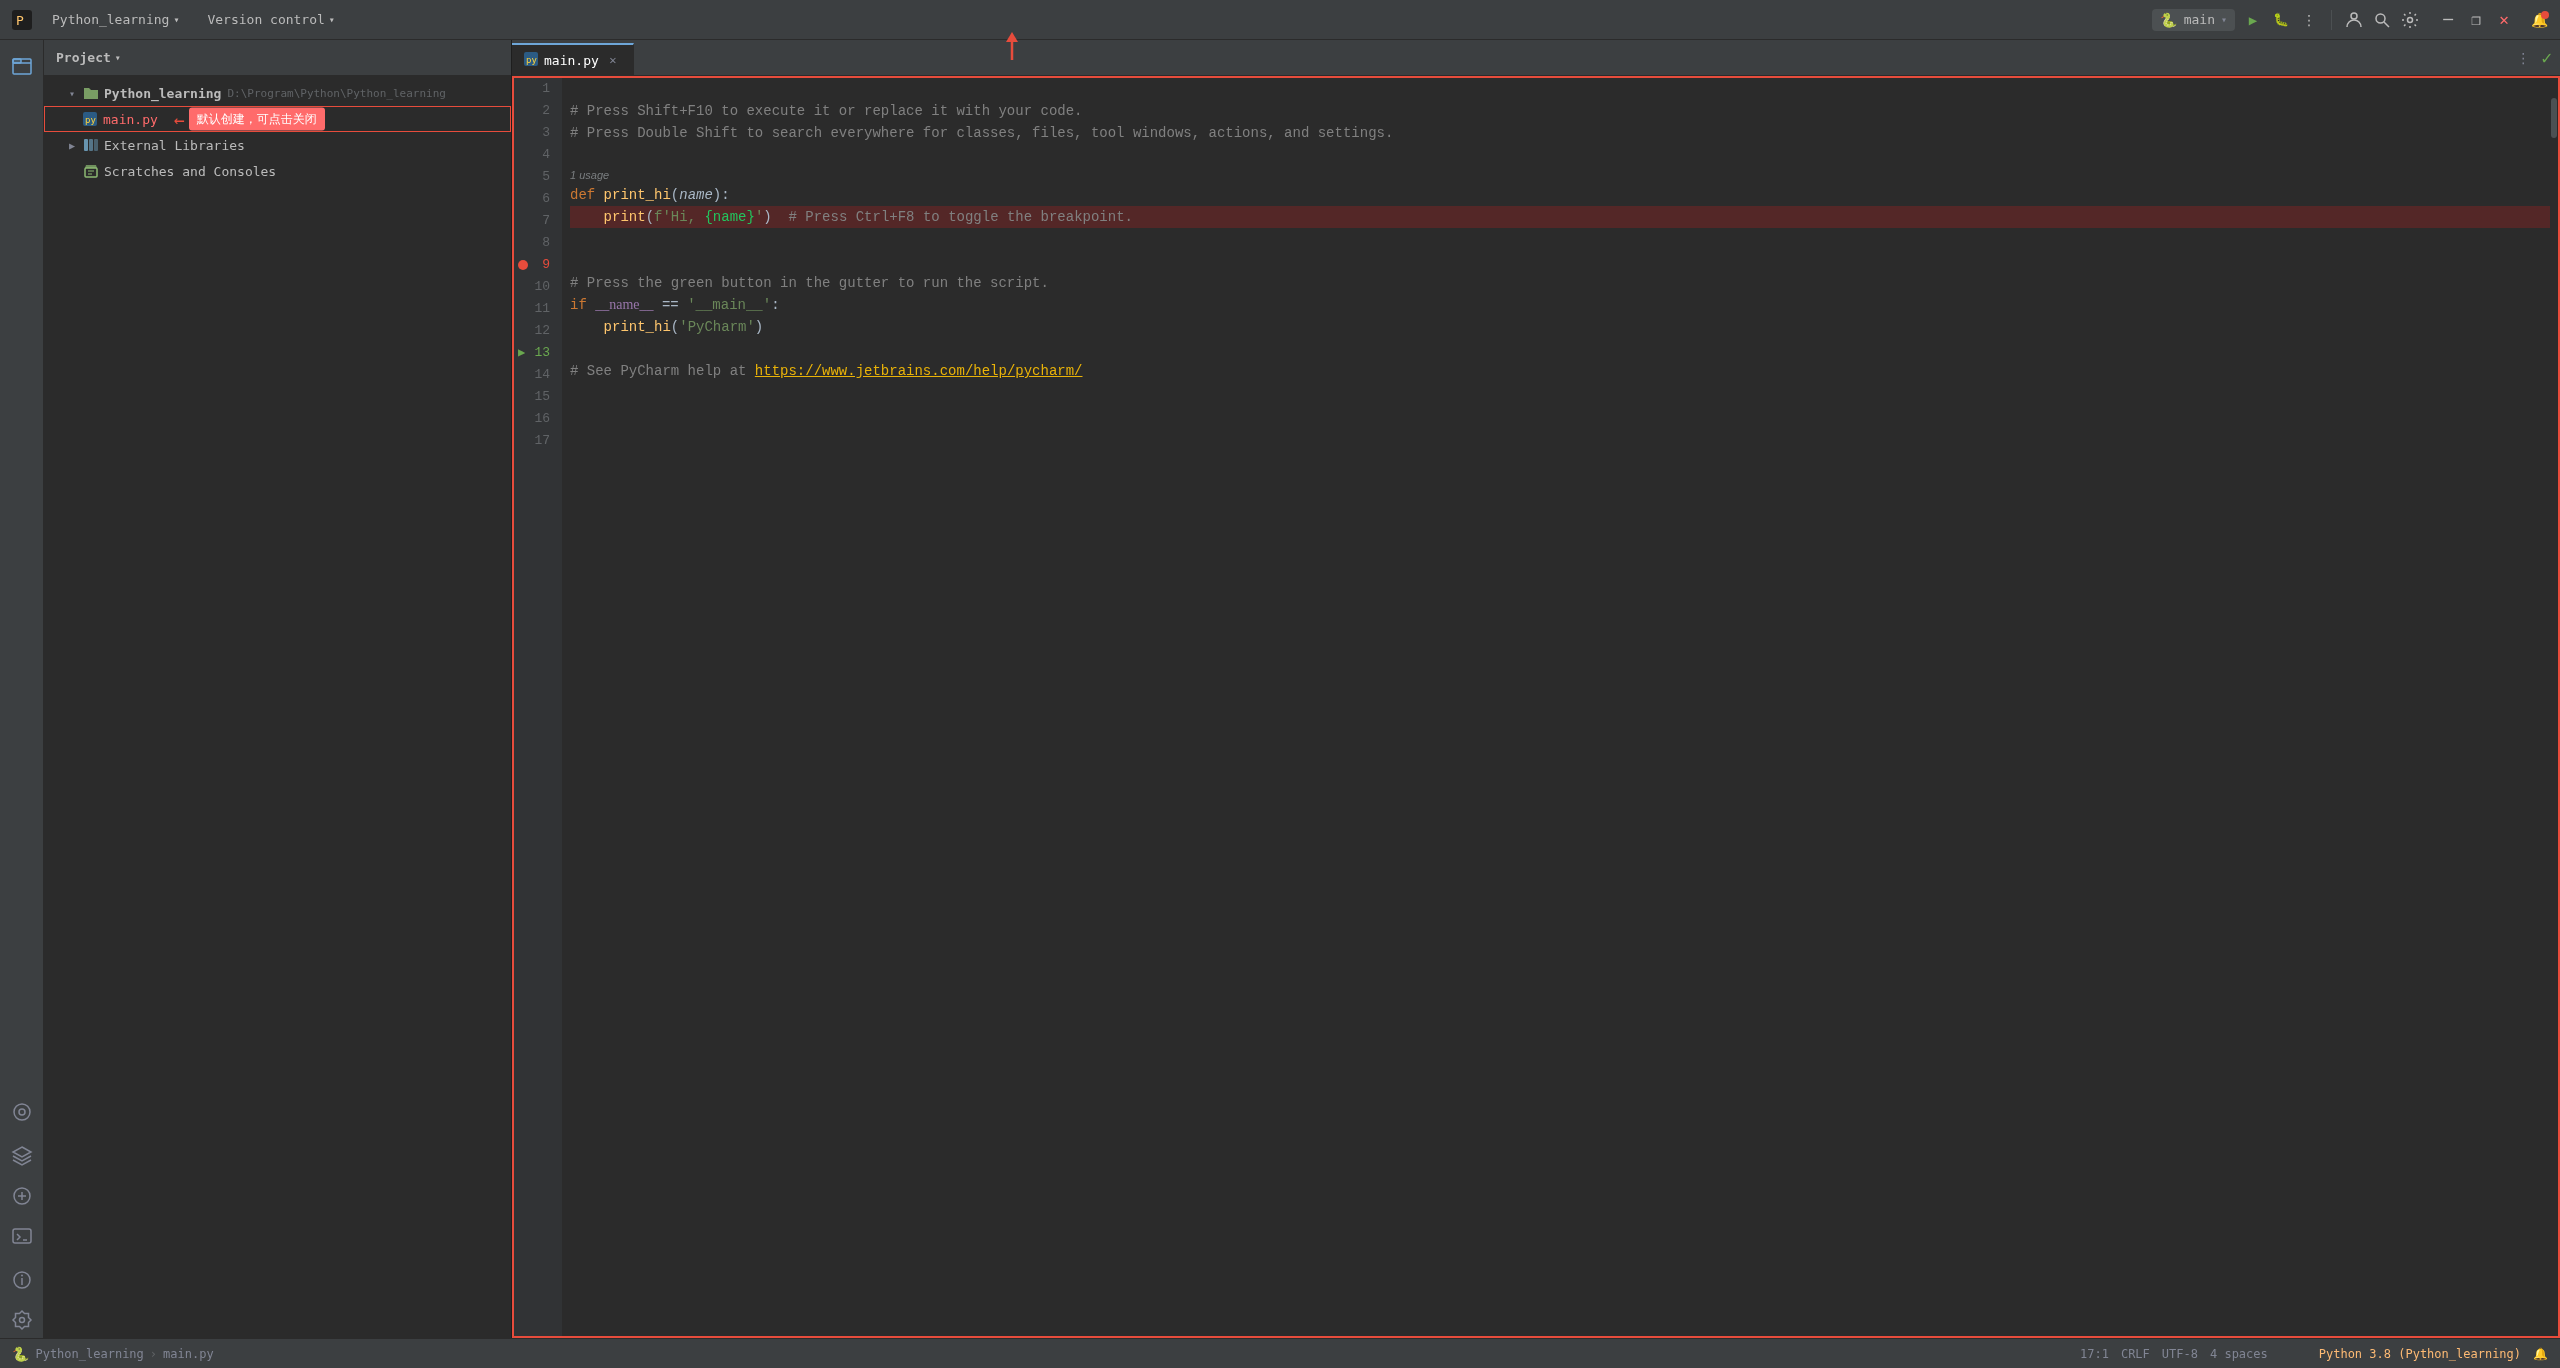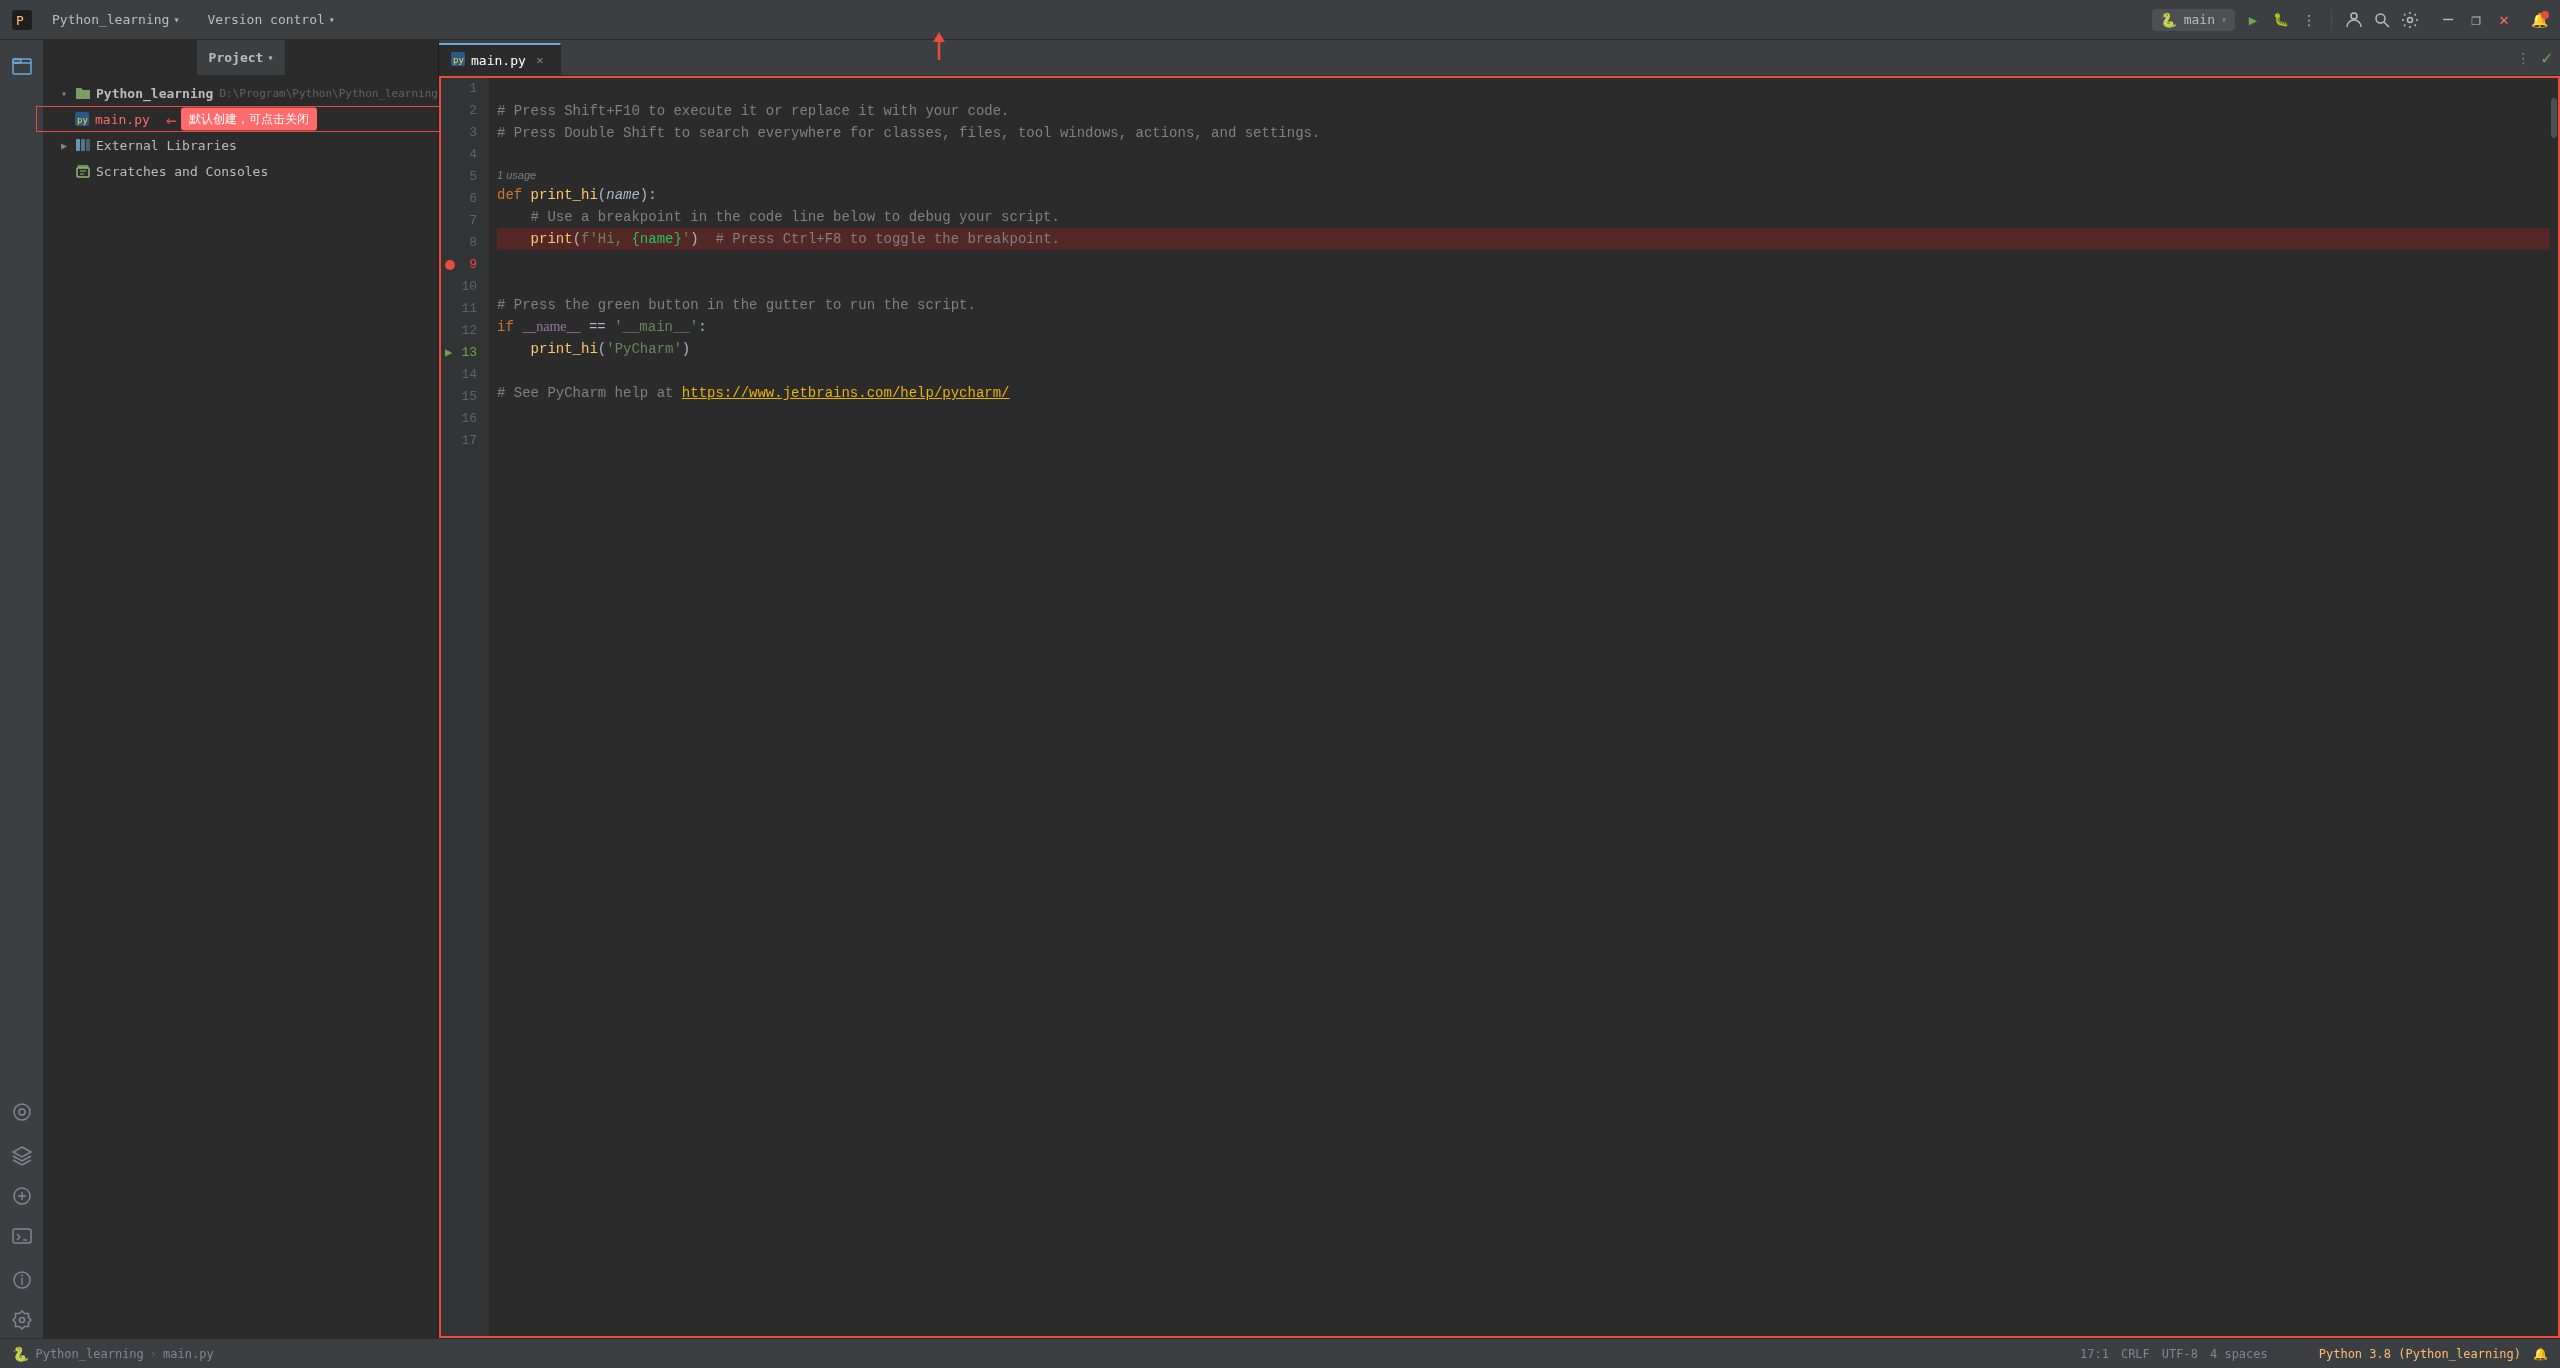--- a/index.html
+++ b/index.html
@@ -106,26 +106,25 @@
       justify-content: center;
       cursor: pointer;
       border-radius: 4px;
       color: #818594;
       font-size: 18px;
     }
     .sidebar-icon-btn.active { color: #6ea6d8; }
 
     
     .project-panel {
-      width: 395px;
+      width: 468px;
       background: #2b2b2b;
       border-right: 1px solid #1e1e1e;
       display: flex;
       flex-direction: column;
-      align-items: center;
     }
     .project-header {
       height: 36px;
       background: #3c3f41;
       display: flex;
       align-items: center;
       padding: 0 12px;
       font-size: 13px;
       color: #bbb;
       cursor: pointer;
@@ -627,23 +626,20 @@
         <div class="code-line">&nbsp;</div>
 
         <div class="code-line" style="height:18px;">
           <span style="color:#7a7e80;font-size:11px;font-style:italic;font-family:sans-serif;">1 usage</span>
         </div>
 
         <div class="code-line">
           <span class="c-keyword">def </span><span class="c-function">print_hi</span><span style="color:#a9b7c6;">(</span><span class="c-param">name</span><span style="color:#a9b7c6;">):</span>
         </div>
 
-        <div class="code-line">
-          <span class="c-comment">    # Use a breakpoint in the code line below to debug your script.</span>
-        </div>
 
         <div class="code-line breakpoint-line">
           <span style="color:#a9b7c6;">    </span><span class="c-function">print</span><span style="color:#a9b7c6;">(</span><span class="c-fstring">f'Hi, </span><span style="color:#22c55e;">{name}</span><span class="c-fstring">'</span><span style="color:#a9b7c6;">)  </span><span class="c-comment"># Press Ctrl+F8 to toggle the breakpoint.</span>
         </div>
 
         <div class="code-line">&nbsp;</div>
 
         <div class="code-line">&nbsp;</div>
 
         <div class="code-line">

